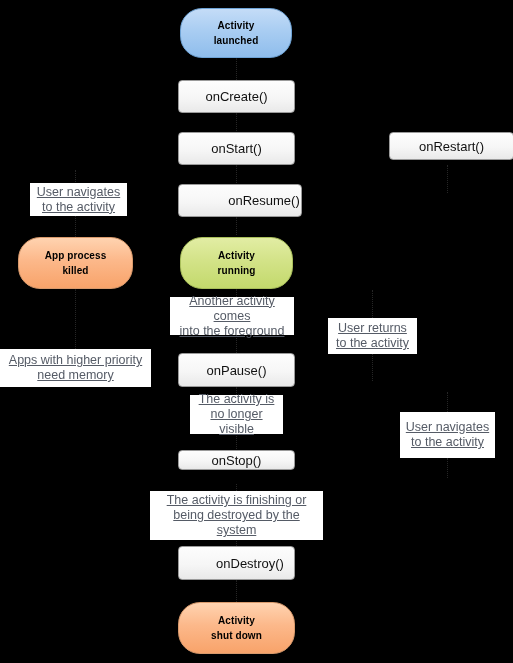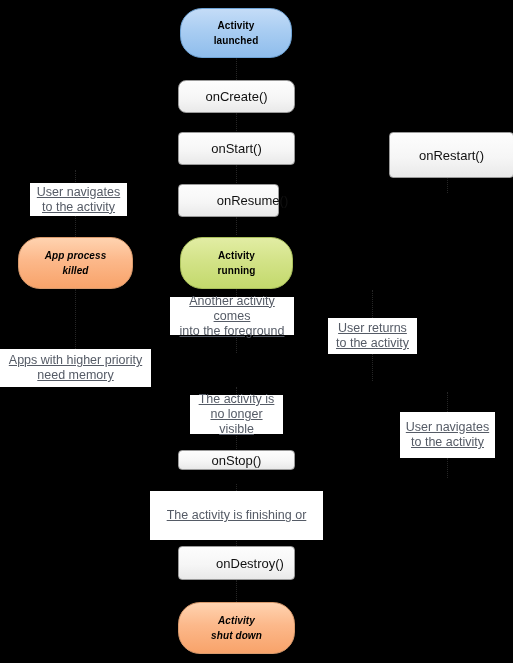--- a/index.html
+++ b/index.html
@@ -48,21 +48,20 @@
     background: linear-gradient(to bottom, #c4dcf7 0%, #a9cdf2 45%, #8fbdec 100%);
     border-color: #6ea3d6;
   }
   .state-green {
     background: linear-gradient(to bottom, #e2eda4 0%, #d3e388 45%, #c3d96c 100%);
     border-color: #a9bf5b;
   }
   .state-orange {
     background: linear-gradient(to bottom, #ffd3b0 0%, #fcb88a 45%, #f8a36a 100%);
     border-color: #d99a6c;
-    font-style: italic;
   }
 
   
   .method {
     position: absolute;
     display: flex;
     align-items: center;
     justify-content: center;
     text-align: center;
     font-size: 13px;
@@ -138,36 +137,39 @@
     </div>
   </div>
 
   <div class="state state-orange" style="left:178px; top:602px; width:117px; height:52px;">
     <div>
       <span>Activity</span><br>
       <span>shut down</span>
     </div>
   </div>
 
-  <div class="method" style="left:178px; top:80px; width:117px; height:33px;border-radius:8px;">
+  <div class="method" style="left:178px; top:80px; width:117px; height:33px;">
     <span>onCreate()</span>
   </div>
 
   <div class="method" style="left:178px; top:132px; width:117px; height:33px;">
     <span>onStart()</span>
   </div>
 
-  <div class="method" style="left:389px; top:132px; width:125px; height:46px;">
+  <div class="method" style="left:389px; top:132px; width:125px; height:28px;">
     <span>onRestart()</span>
   </div>
 
-  <div class="method" style="left:178px; top:184px; width:101px; height:33px;padding-left:48px;">
+  <div class="method" style="left:178px; top:184px; width:124px; height:33px;padding-left:48px;">
     <span>onResume()</span>
   </div>
 
+  <div class="method" style="left:178px; top:353px; width:117px; height:34px;">
+    <span>onPause()</span>
+  </div>
 
   <div class="method" style="left:178px; top:450px; width:117px; height:20px;">
     <span>onStop()</span>
   </div>
 
   <div class="method" style="left:178px; top:546px; width:117px; height:34px;padding-left:27px;">
     <span>onDestroy()</span>
   </div>
 
   <div class="note" style="left:30px; top:183px; width:97px; height:33px;">
@@ -208,16 +210,17 @@
   <div class="note" style="left:400px; top:412px; width:95px; height:46px;">
     <div>
       <span>User navigates</span>
       <span>to the activity</span>
     </div>
   </div>
 
   <div class="note" style="left:150px; top:491px; width:173px; height:49px;">
     <div>
       <span>The activity is finishing or</span>
+      <span>being destroyed by the system</span>
     </div>
   </div>
 
 </div>
 
 </body></html>

